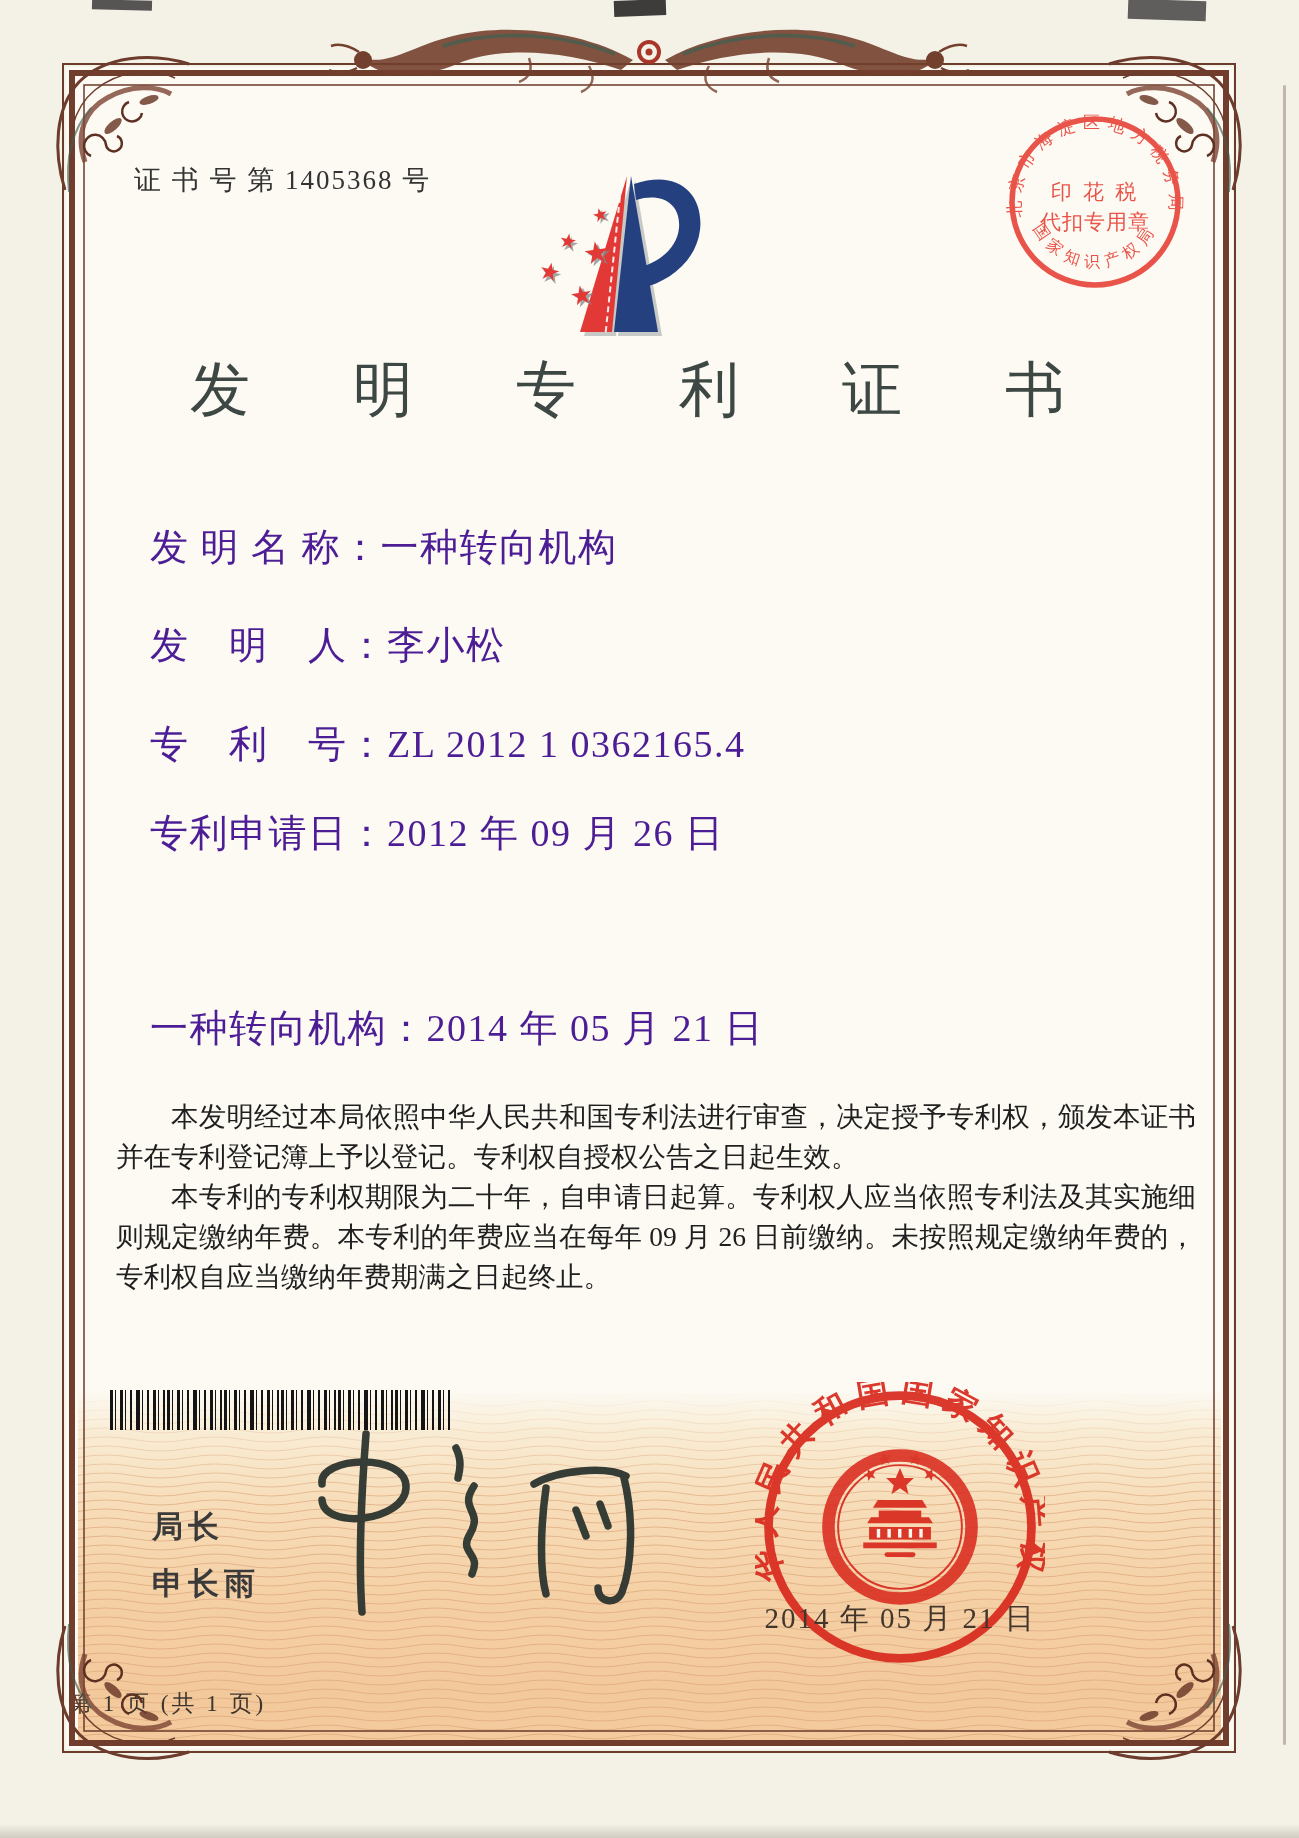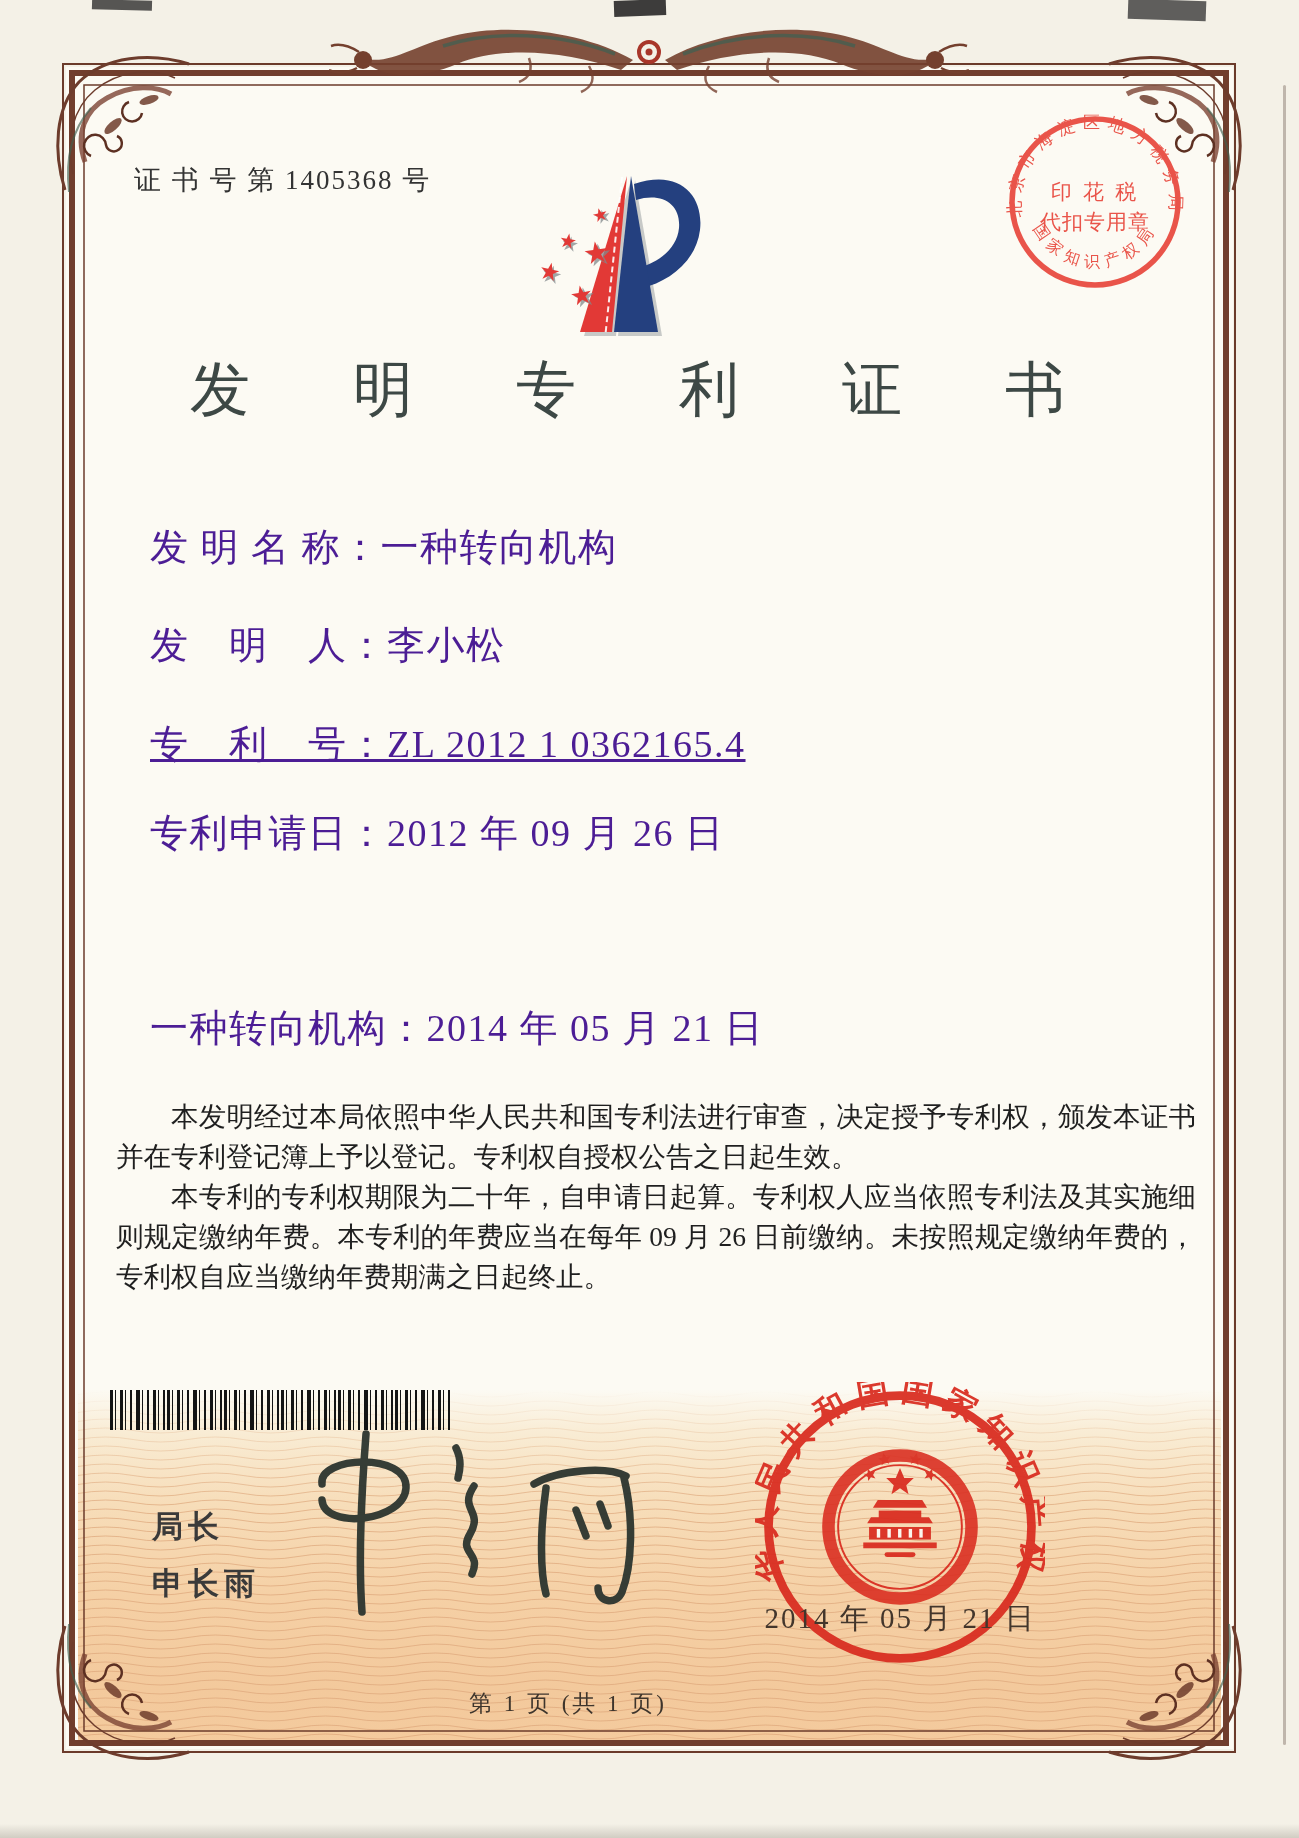--- a/index.html
+++ b/index.html
@@ -45,21 +45,21 @@
       #141414 48px 49px, transparent 49px 53px,
       #141414 53px 55px, transparent 55px 57px);}
   
   .director{position:absolute;left:152px;top:1498px;font-family:"Liberation Sans","DejaVu Sans",sans-serif;
     font-size:31px;font-weight:700;color:#3a3a3a;letter-spacing:5px;line-height:57px;}
   .signature-svg{position:absolute;left:288px;top:1426px;}
   .national-seal{position:absolute;left:755px;top:1382px;}
   .seal-date{position:absolute;top:1599px;left:748px;width:304px;text-align:center;font-size:29px;
     letter-spacing:2px;color:#43362c;z-index:3;white-space:nowrap;}
   .tax-stamp{position:absolute;left:1000px;top:107px;}
-  .page-num{position:absolute;top:1688px;left:68px;width:1000px;text-align:center;font-size:23px;
+  .page-num{position:absolute;top:1688px;left:68px;width:1000px;text-align:left;font-size:23px;
     letter-spacing:3px;color:#3e352c;}
   
   .frame-svg{position:absolute;left:0;top:0;z-index:4;pointer-events:none;}
   
   .artifact{position:absolute;z-index:6;}
   .edge-line{position:absolute;left:1283px;top:85px;width:3px;height:1660px;background:rgba(104,88,76,.38);z-index:6;border-radius:2px;}
   .bottom-shadow{position:absolute;left:0;bottom:0;width:100%;height:14px;z-index:6;
     background:linear-gradient(to top, rgba(70,58,50,.20), rgba(70,58,50,0));}
 </style>
 </head>
@@ -103,21 +103,21 @@
   </div>
 
   <div class="title">发 明 专 利 证 书</div>
 
   <div class="field" style="top:522px;">
     <span>发 明 名 称：</span><span>一种转向机构</span>
   </div>
   <div class="field" style="top:620px;">
     <span>发　明　人：</span><span>李小松</span>
   </div>
-  <div class="field" style="top:719px;text-decoration:underline;">
+  <div class="field" style="top:719px;">
     <span>专　利　号：</span><span>ZL 2012 1 0362165.4</span>
   </div>
   <div class="field" style="top:808px;">
     <span>专利申请日：</span><span>2012 年 09 月 26 日</span>
   </div>
   <div class="field" style="top:1003px;">
     <span>一种转向机构：</span><span>2014 年 05 月 21 日</span>
   </div>
 
   <div class="body-text">

